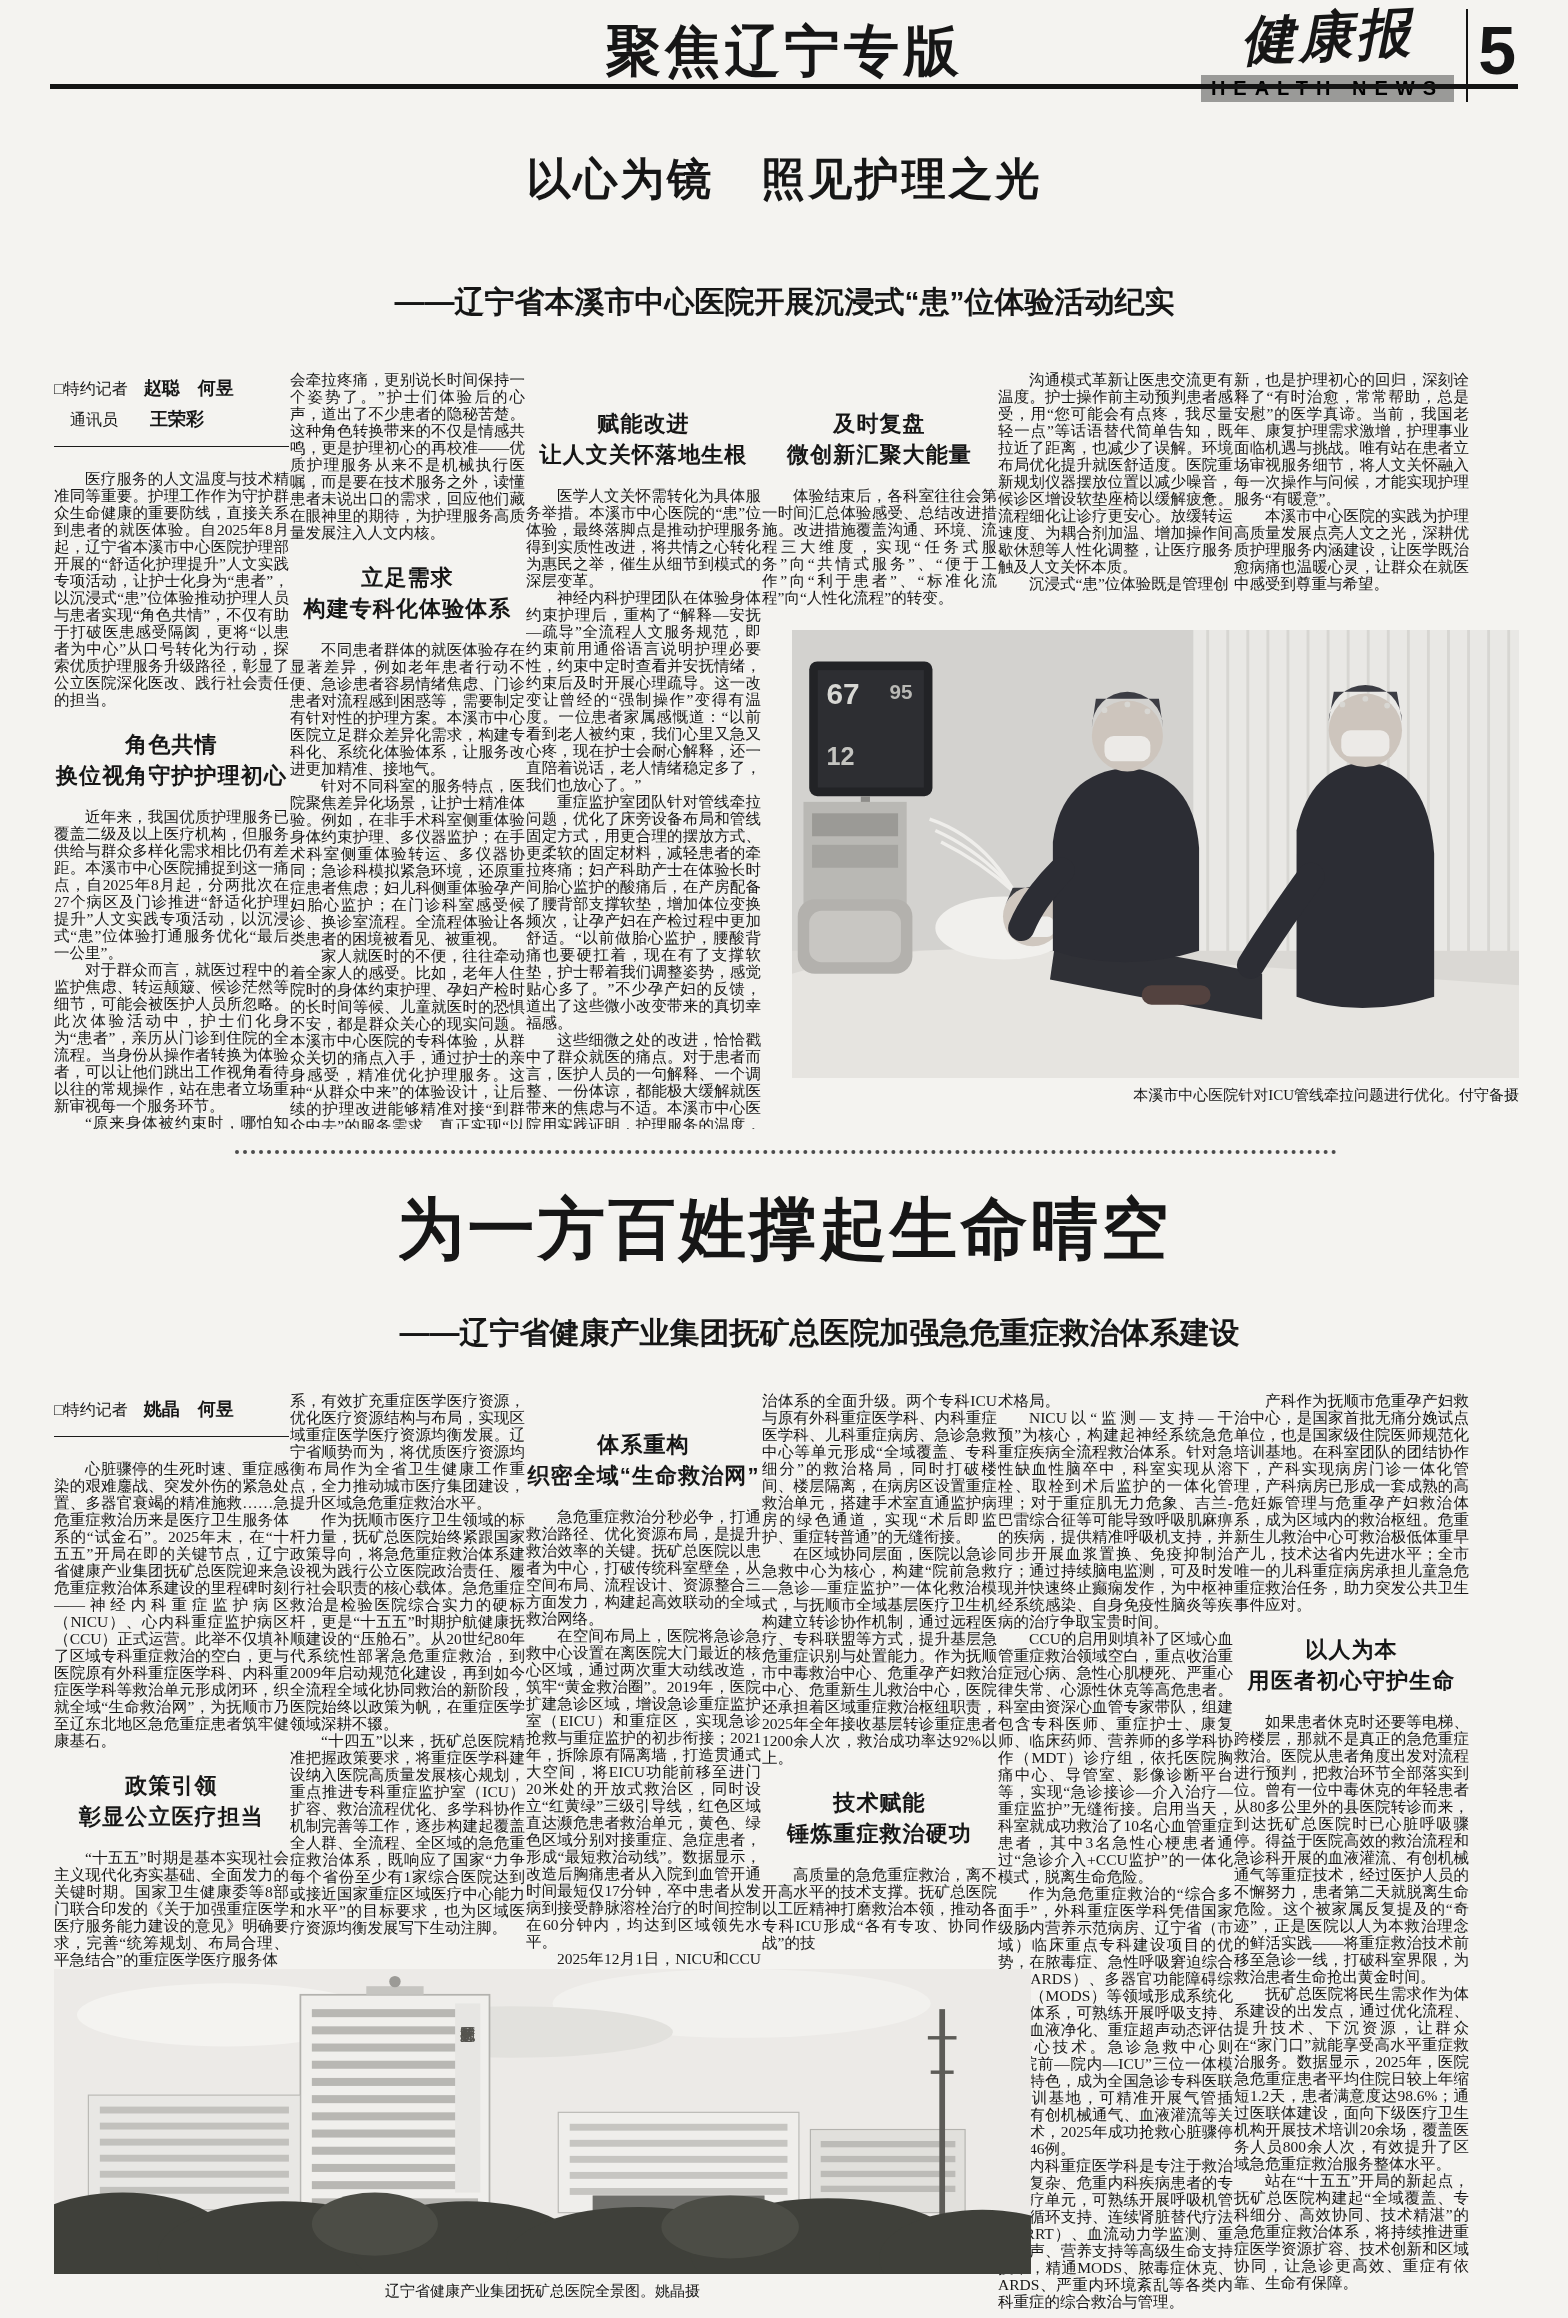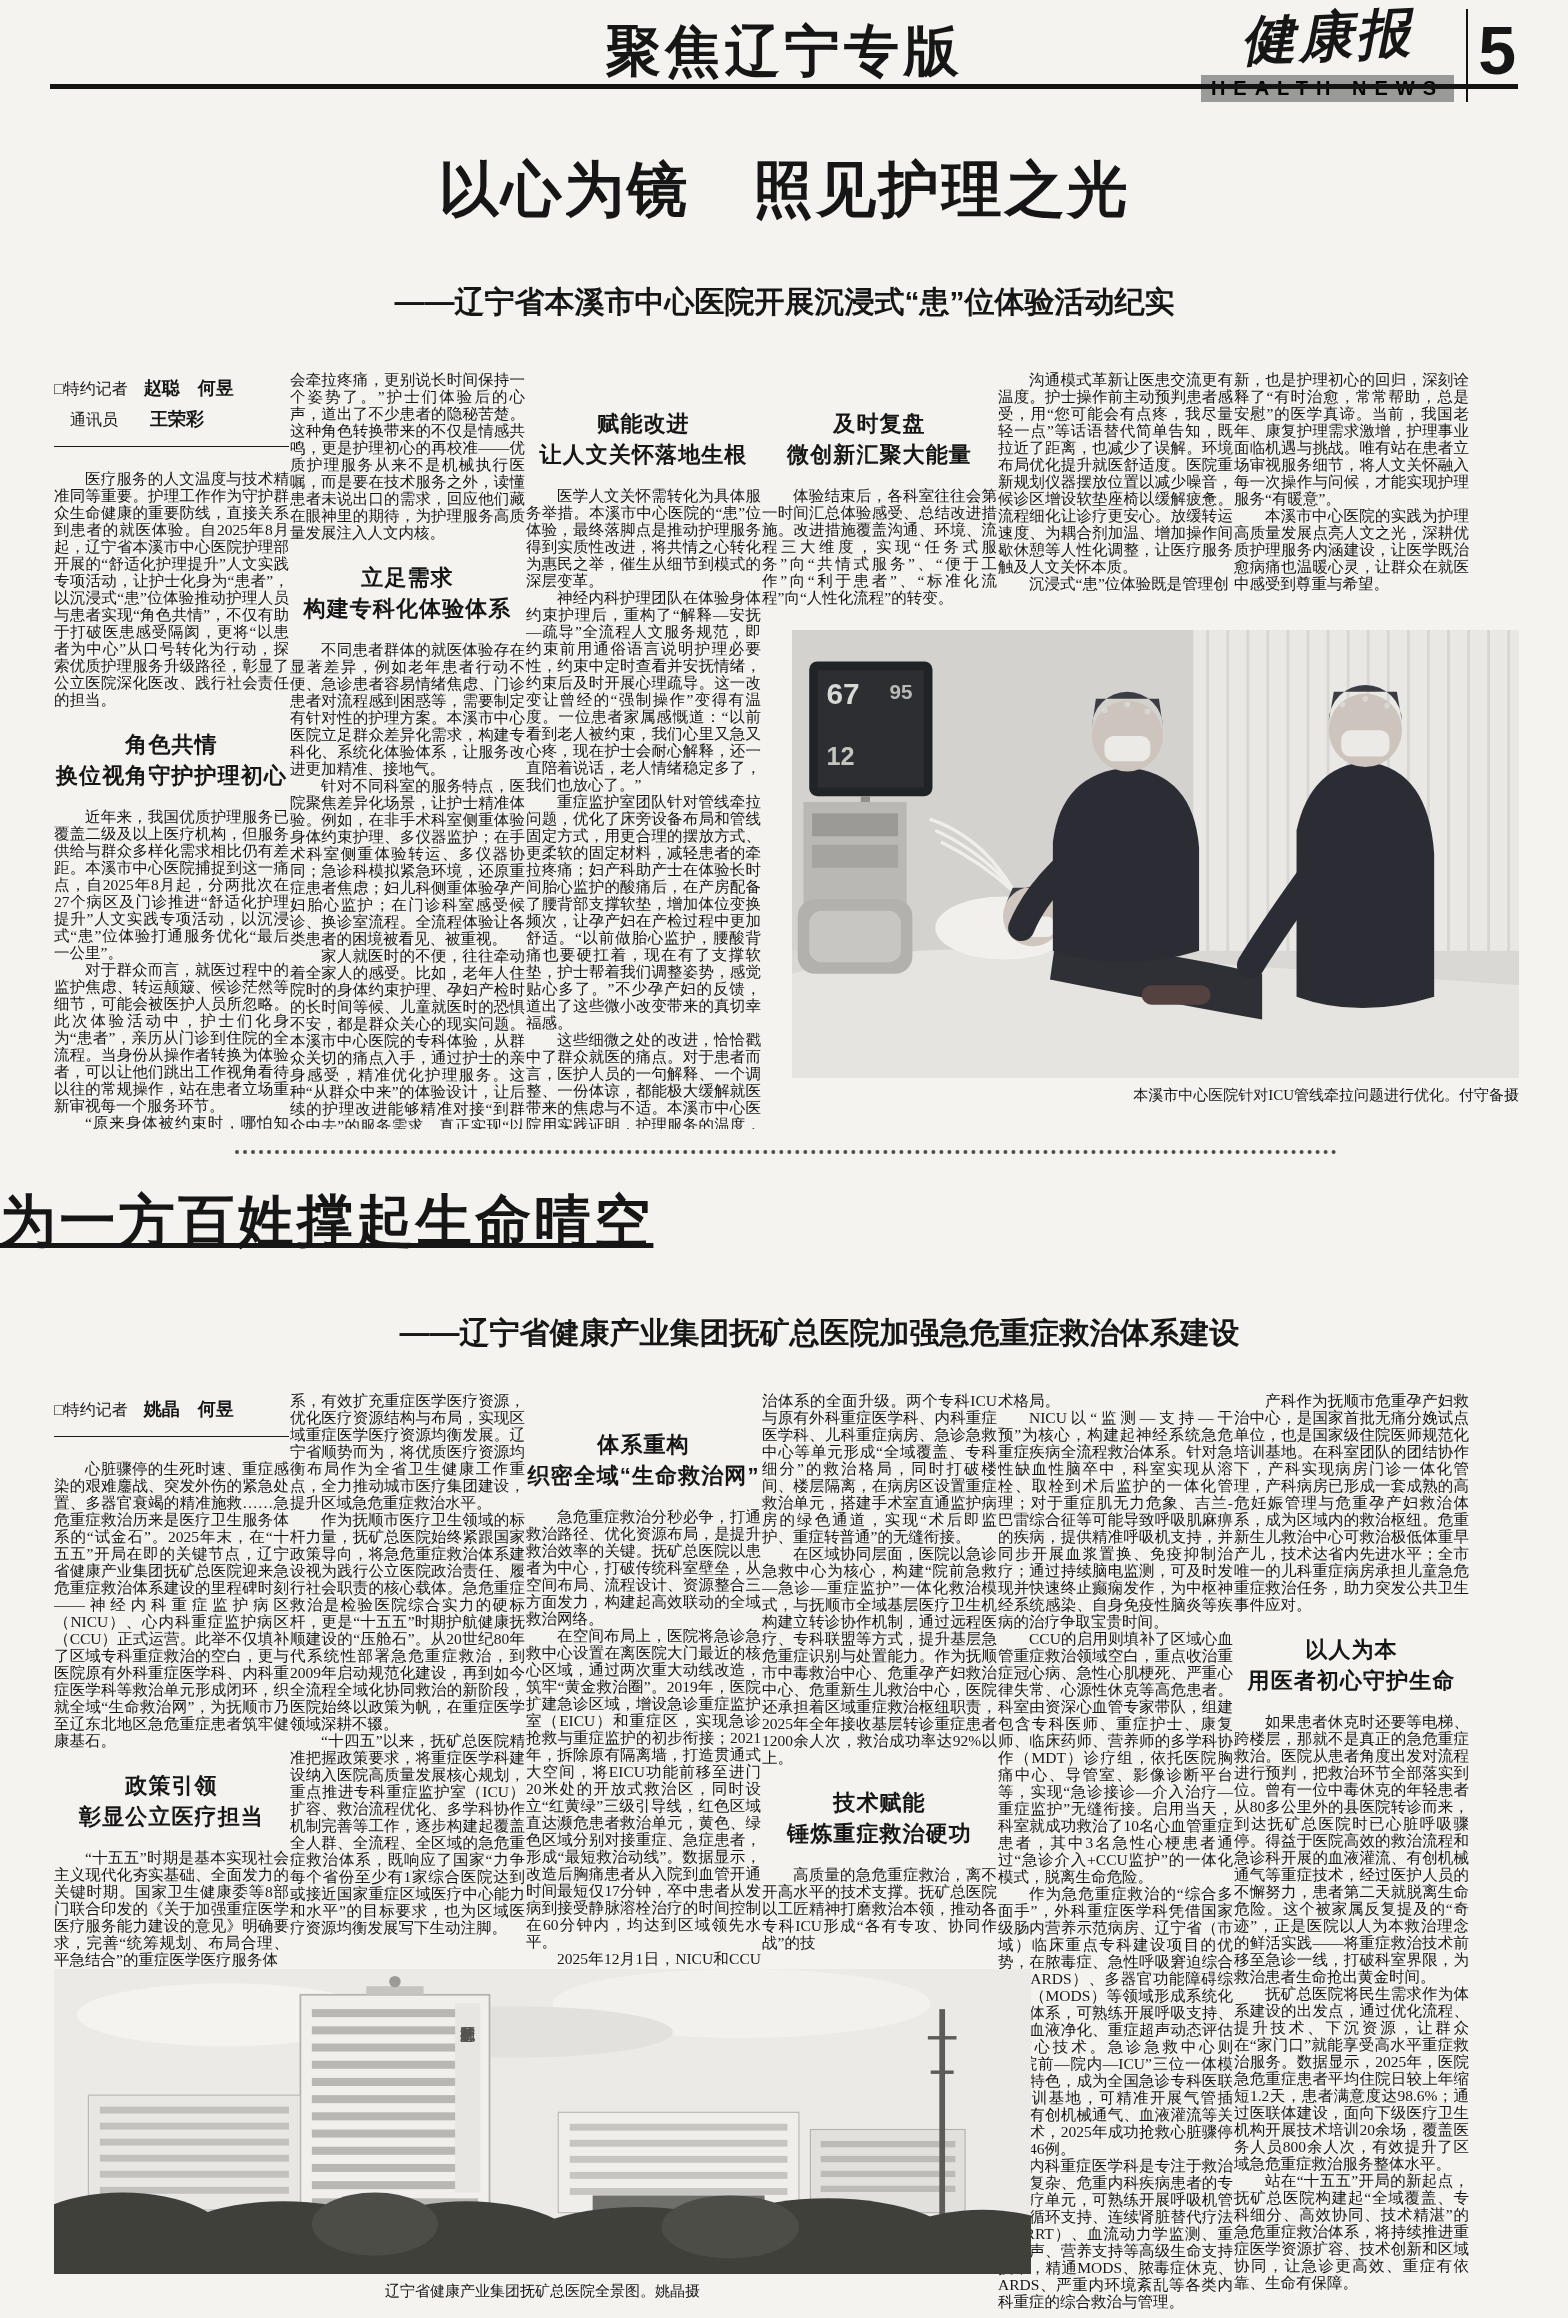--- a/index.html
+++ b/index.html
@@ -19,25 +19,25 @@
   .brand{font-size:54px;font-weight:900;font-style:italic;line-height:1.05;letter-spacing:3.4px;
          transform:rotate(-3deg);white-space:nowrap;}
   .brand-en{margin-top:9px;background:#9a9a98;color:#000000;font-family:"Liberation Sans",sans-serif;
             font-weight:700;font-size:20px;letter-spacing:8px;padding:1.7px 10.3px 2.9px;white-space:nowrap;}
   .pageno{border-left:2.3px solid #141414;padding:3.4px 0 0 10.3px;font-family:"Liberation Sans",sans-serif;
           font-weight:900;font-size:68px;line-height:1.1;}
   .rule-top{position:absolute;left:50px;top:84px;width:1468px;height:4.6px;background:#141414;}
 
   
   .a1-head{position:absolute;left:0;top:150px;width:100%;text-align:center;
-           font-family:Liberation Serif, serif;font-weight:900;font-size:60px;letter-spacing:2.9px;}
+           font-family:Liberation Serif, serif;font-weight:900;font-size:44px;letter-spacing:2.9px;}
   .a1-sub{position:absolute;left:0;top:282px;width:100%;text-align:center;
           font-family:"Liberation Sans",sans-serif;font-weight:700;font-size:30px;}
-  .a2-head{position:absolute;left:0;top:1184px;width:100%;
-           font-family:"Liberation Sans",sans-serif;font-weight:900;font-size:56px;letter-spacing:3.4px;text-decoration:underline;}
+  .a2-head{position:absolute;left:0;top:1184px;width:100%;text-align:center;
+           font-family:"Liberation Sans",sans-serif;font-weight:900;font-size:67px;letter-spacing:3.4px;}
   .a2-sub{position:absolute;left:4px;top:1313px;width:100%;text-align:center;
           font-family:"Liberation Sans",sans-serif;font-weight:700;font-size:30px;margin-left:31px;}
 
   
   .body-grid{position:absolute;left:54px;display:flex;gap:1px;}
   .a1-body{top:371px;width:1465px;height:758px;}
   .a2-body{top:1392px;width:1465px;height:920px;}
   .col{width:235px;flex:0 0 235px;overflow:hidden;font-size:15.5px;line-height:17px;
        text-align:justify;text-justify:inter-ideograph;}
   .a1-body .col{height:758px;} .a1-body .col.short{height:258px;}

